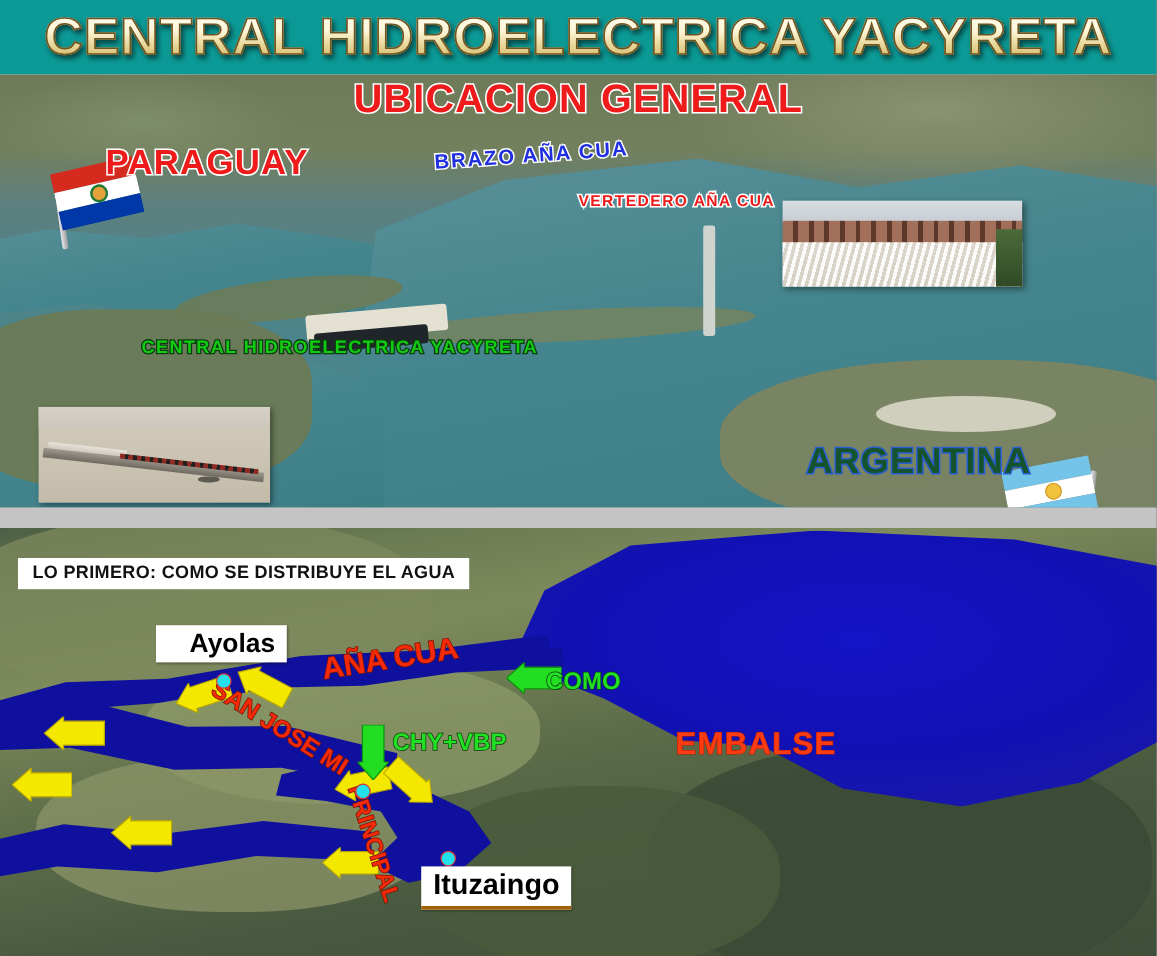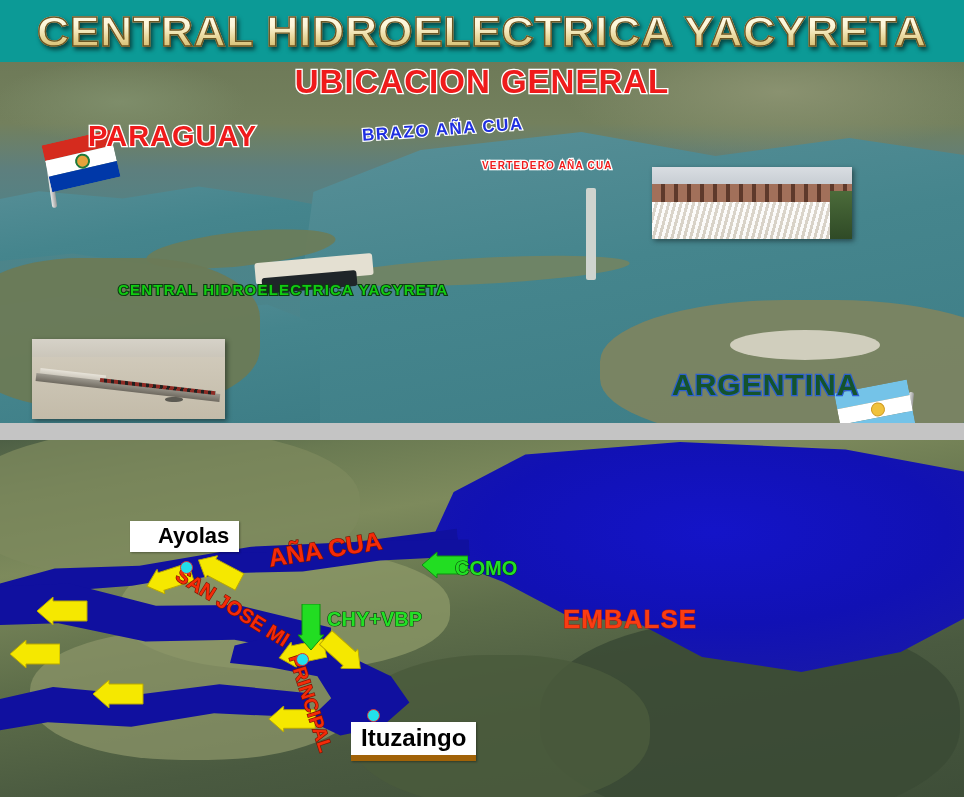--- a/index.html
+++ b/index.html
@@ -112,21 +112,21 @@
   }
   .lbl-red-w{   color:#ef1b1b; -webkit-text-stroke:2.6px #ffffff; paint-order:stroke fill; }
   .lbl-blue-w{  color:#1f2fe0; -webkit-text-stroke:2.4px #ffffff; paint-order:stroke fill; }
   .lbl-green-d{ color:#11cc11; -webkit-text-stroke:2.2px #0d3b12; paint-order:stroke fill; }
   .lbl-white-b{ color:#14532d; -webkit-text-stroke:2.6px #2b5fd0; paint-order:stroke fill; }
   .lbl-orange-red{ color:#fa3c12; -webkit-text-stroke:1px #b91c05; paint-order:stroke fill; }
 
   #lab-ubicacion{ left:50%; top:63px; transform:translateX(-50%); font-size:33px; letter-spacing:1px; }
   #lab-paraguay{ left:88px; top:120px; font-size:29px; letter-spacing:1px; }
   #lab-brazo{ left:362px; top:120px; font-size:17px; letter-spacing:1.5px; transform:rotate(-4deg); }
-  #lab-vertedero{ left:482px; top:160px; font-size:10px; letter-spacing:1.2px; }
+  #lab-vertedero{ left:482px; top:160px; font-size:13px; letter-spacing:1.2px; }
   #lab-central{ left:118px; top:281px; font-size:15px; letter-spacing:1.2px; }
   #lab-argentina{ left:672px; top:368px; font-size:30px; letter-spacing:1px; }
 
   
   .sat-bot-base{
     position:absolute; inset:0;
     background:
       linear-gradient(170deg,#4d5f45 0%, #6a7a52 12%, #7d8a5c 26%, #5e6e4a 48%, #4a5a40 70%, #3e4e38 100%);
   }
   
@@ -144,21 +144,21 @@
   .arrow-y svg{ display:block; }
   .arrow-g{ position:absolute; }
 
   
   .citybox{
     position:absolute; background:#ffffff; color:#000000;
     font-weight:bold; font-family:"Liberation Sans", sans-serif;
     padding:2px 10px 3px 10px; white-space:nowrap;
     box-shadow:1px 1px 2px rgba(0,0,0,.35);
   }
-  .citybox.underlined{ border-bottom:6px solid #a16207; }
+  .citybox.underlined{ border-bottom:3px solid #a16207; }
 
   .dot{
     position:absolute; width:13px; height:13px; border-radius:50%;
     background:#22e0ec; border:1.5px solid #d23a3a;
   }
 
   
   .rot-label{ position:absolute; font-weight:bold; white-space:nowrap;
     color:#f52a08; -webkit-text-stroke:1.3px #7a1403; paint-order:stroke fill; }
 
@@ -260,20 +260,21 @@
               clip-path:polygon(0% 36%,14% 18%,32% 28%,56% 16%,78% 26%,100% 22%,100% 50%,76% 56%,54% 48%,30% 60%,12% 56%,0% 70%);"></div>
   <div class="river" style="left:170px; top:538px; width:300px; height:46px; transform:rotate(-4deg);
               clip-path:polygon(0% 40%,20% 18%,48% 28%,74% 16%,100% 26%,100% 62%,70% 58%,44% 70%,18% 62%,0% 76%);"></div>
   <div class="river" style="left:-10px; top:586px; width:340px; height:92px; transform:rotate(6deg);
               clip-path:polygon(0% 20%,22% 8%,48% 22%,72% 12%,100% 26%,100% 58%,72% 50%,46% 62%,20% 52%,0% 62%);"></div>
   <div class="river" style="left:230px; top:630px; width:230px; height:110px;
               clip-path:polygon(2% 14%,22% 4%,48% 20%,70% 42%,78% 66%,66% 88%,48% 96%,34% 82%,44% 62%,38% 42%,18% 34%,0% 30%);"></div>
   <div class="river" style="left:-10px; top:676px; width:320px; height:76px; transform:rotate(-2deg);
               clip-path:polygon(0% 26%,20% 10%,46% 24%,72% 14%,100% 30%,100% 62%,70% 52%,44% 66%,18% 56%,0% 66%);"></div>
 
+  <div id="banner-lo-primero">LO PRIMERO: COMO SE DISTRIBUYE EL AGUA</div>
 
   <div class="arrow-y" style="left:10px; top:640px;">
     <svg width="50" height="28" viewBox="0 0 50 28">
         <path d="M50 4 L16 4 L16 0 L0 14 L16 28 L16 24 L50 24 Z" fill="#f5e800" stroke="#b9a800" stroke-width="1"></path>
       </svg>
   </div>
   <div class="arrow-y" style="left:36px; top:597px;">
     <svg width="52" height="28" viewBox="0 0 50 28">
         <path d="M50 4 L16 4 L16 0 L0 14 L16 28 L16 24 L50 24 Z" fill="#f5e800" stroke="#b9a800" stroke-width="1"></path>
       </svg>

